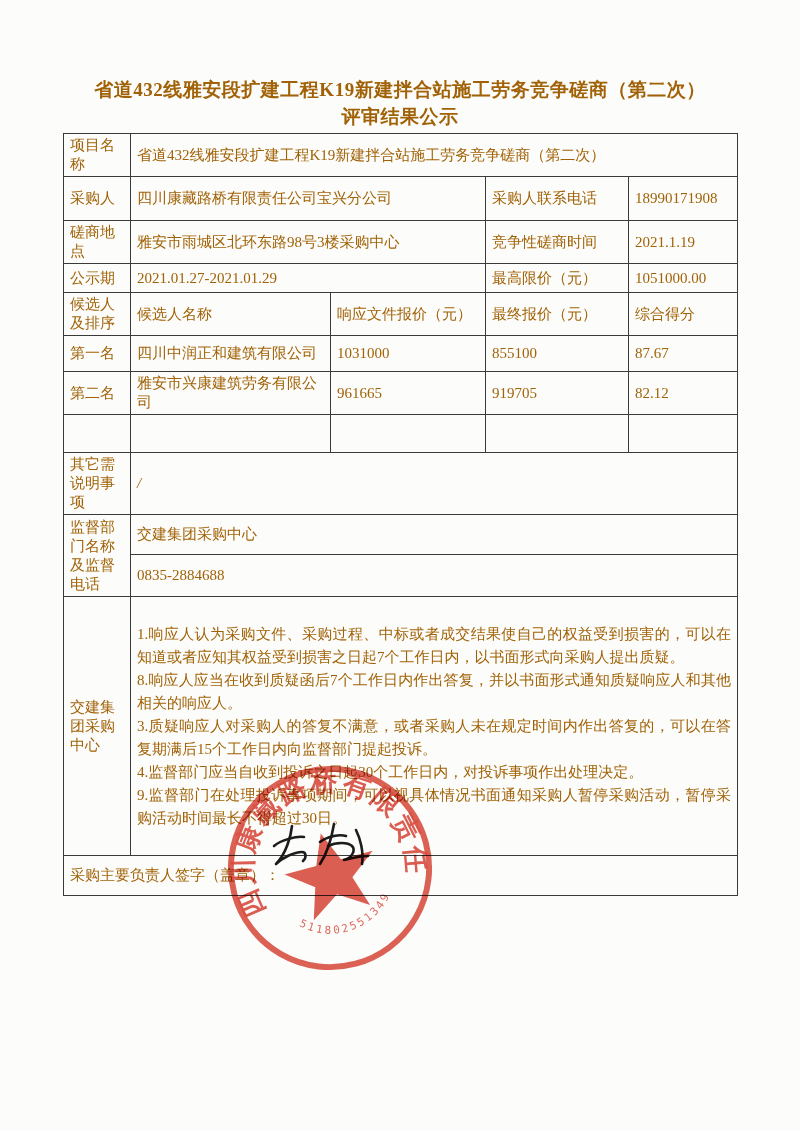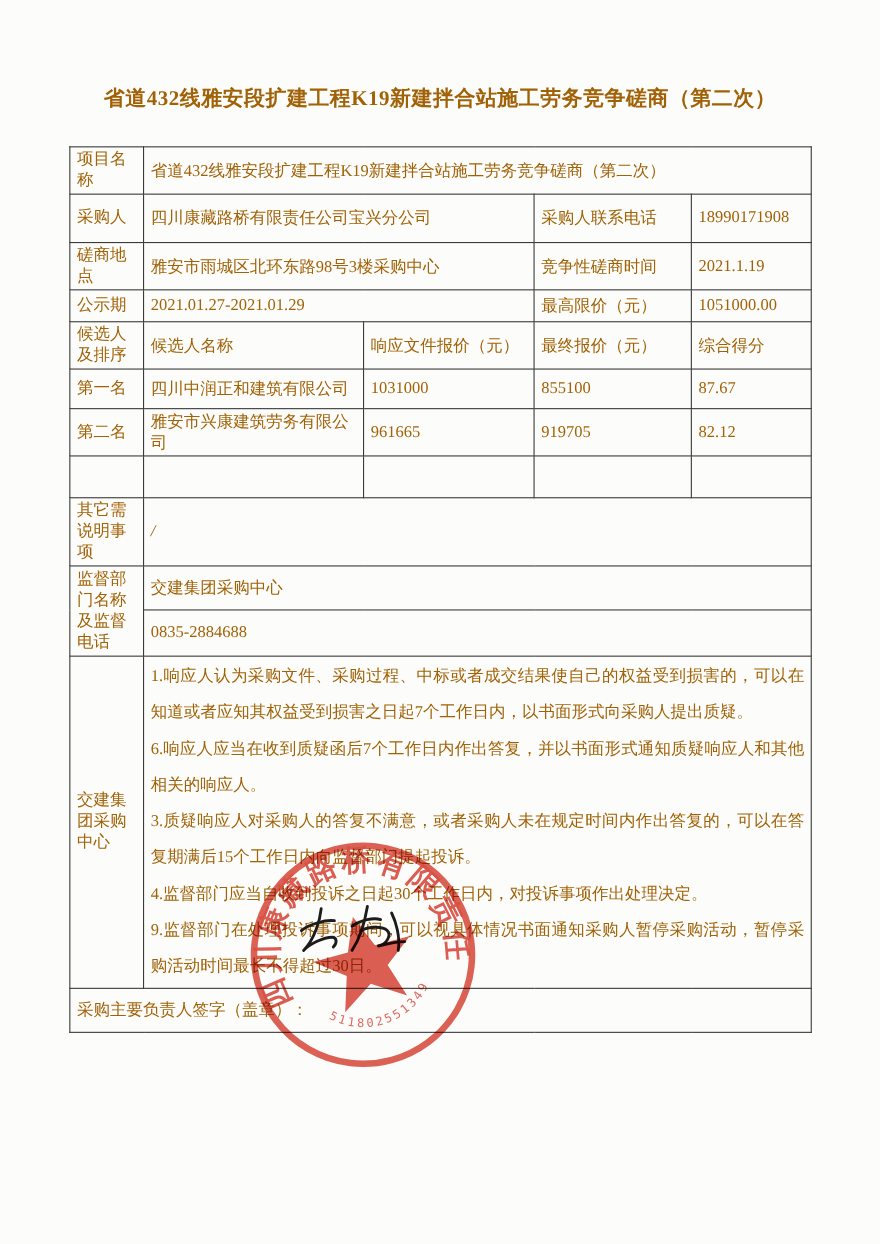--- a/index.html
+++ b/index.html
@@ -22,21 +22,21 @@
   }
   table.main td {
     border:1px solid #3a3a3a;
     padding:2px 6px;
     font-size:15px;
     vertical-align:middle;
     overflow:hidden;
   }
   td.lbl { padding:2px 3px 2px 5px; line-height:19px; }
   .c { text-align:left; }
-  .objection-cell { padding:10px 12px; line-height:33px; text-align:justify; }
+  .objection-cell { padding:10px 12px; line-height:23px; text-align:justify; }
   .objection-cell p { margin:0; }
   .sig-cell { border:1px solid #3a3a3a; font-size:15px;font-family:Liberation Mono, monospace; }
   .slash { font-style:italic; }
   
   .stamp {
     position:absolute; left:221px; top:759px;
     width:218px; height:218px;
     transform:rotate(-15deg);
     opacity:0.88;
     mix-blend-mode:multiply;
@@ -49,20 +49,21 @@
     pointer-events:none;
   }
 </style>
 </head>
 <body>
 
 <div class="page">
 
   <div class="doc-title">
     <div>省道432线雅安段扩建工程K19新建拌合站施工劳务竞争磋商（第二次）</div>
+    <div>评审结果公示</div>
   </div>
 
   <table class="main">
     <colgroup>
       <col style="width:67px">
         <col style="width:200px">
         <col style="width:155px">
         <col style="width:143px">
         <col style="width:109px">
     </colgroup>
@@ -136,21 +137,21 @@
       <td colspan="4" class="c">交建集团采购中心</td>
     </tr>
     <tr style="height:42px">
       <td colspan="4" class="c">0835-2884688</td>
     </tr>
 
     <tr style="height:259px">
       <td class="lbl">交建集团采购中心</td>
       <td colspan="4" class="objection-cell">
         <p>1.响应人认为采购文件、采购过程、中标或者成交结果使自己的权益受到损害的，可以在知道或者应知其权益受到损害之日起7个工作日内，以书面形式向采购人提出质疑。</p>
-        <p>6.响应人应当在收到质疑函后7个工作日内作出答复，并以书面形式通知质疑响应人和其他相关的响应人。</p>
+        <p>8.响应人应当在收到质疑函后7个工作日内作出答复，并以书面形式通知质疑响应人和其他相关的响应人。</p>
         <p>3.质疑响应人对采购人的答复不满意，或者采购人未在规定时间内作出答复的，可以在答复期满后15个工作日内向监督部门提起投诉。</p>
         <p>4.监督部门应当自收到投诉之日起30个工作日内，对投诉事项作出处理决定。</p>
         <p>9.监督部门在处理投诉事项期间，可以视具体情况书面通知采购人暂停采购活动，暂停采购活动时间最长不得超过30日。</p>
       </td>
     </tr>
 
     <tr style="height:40px">
       <td colspan="5" class="sig-cell">采购主要负责人签字（盖章）：</td>
     </tr>
   </tbody>

